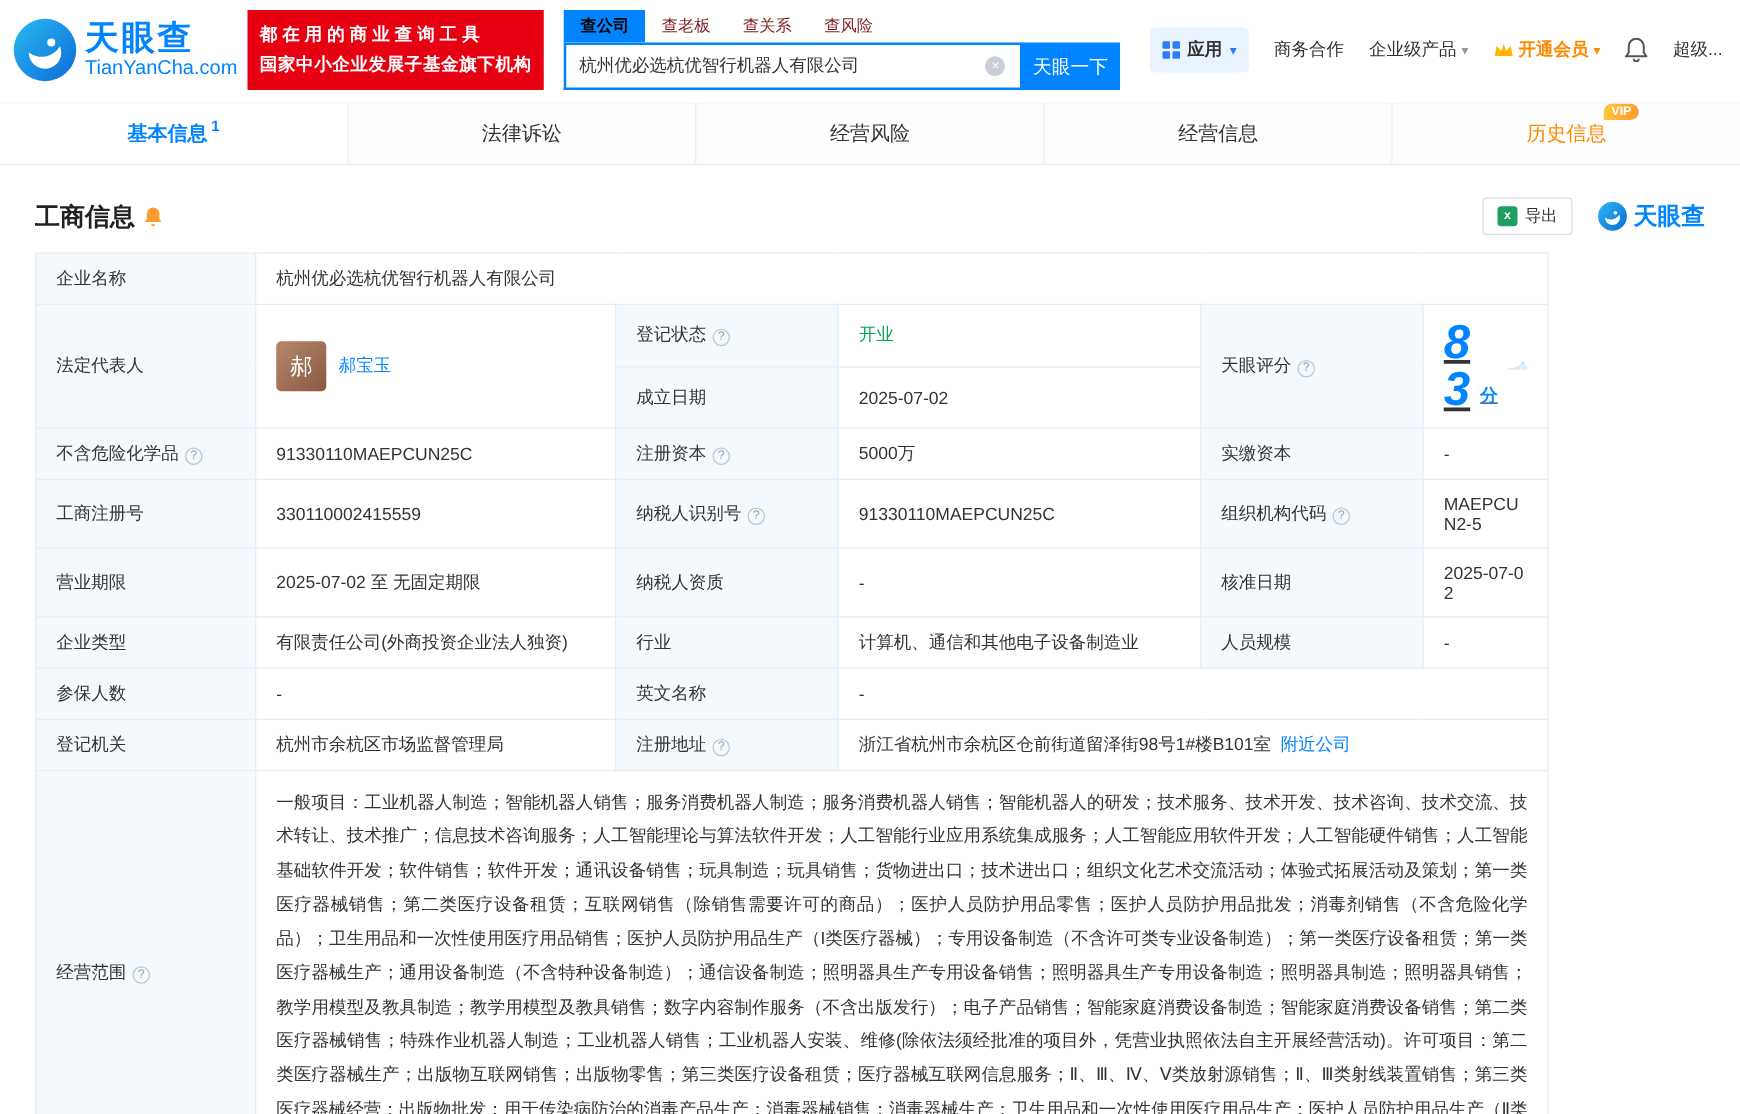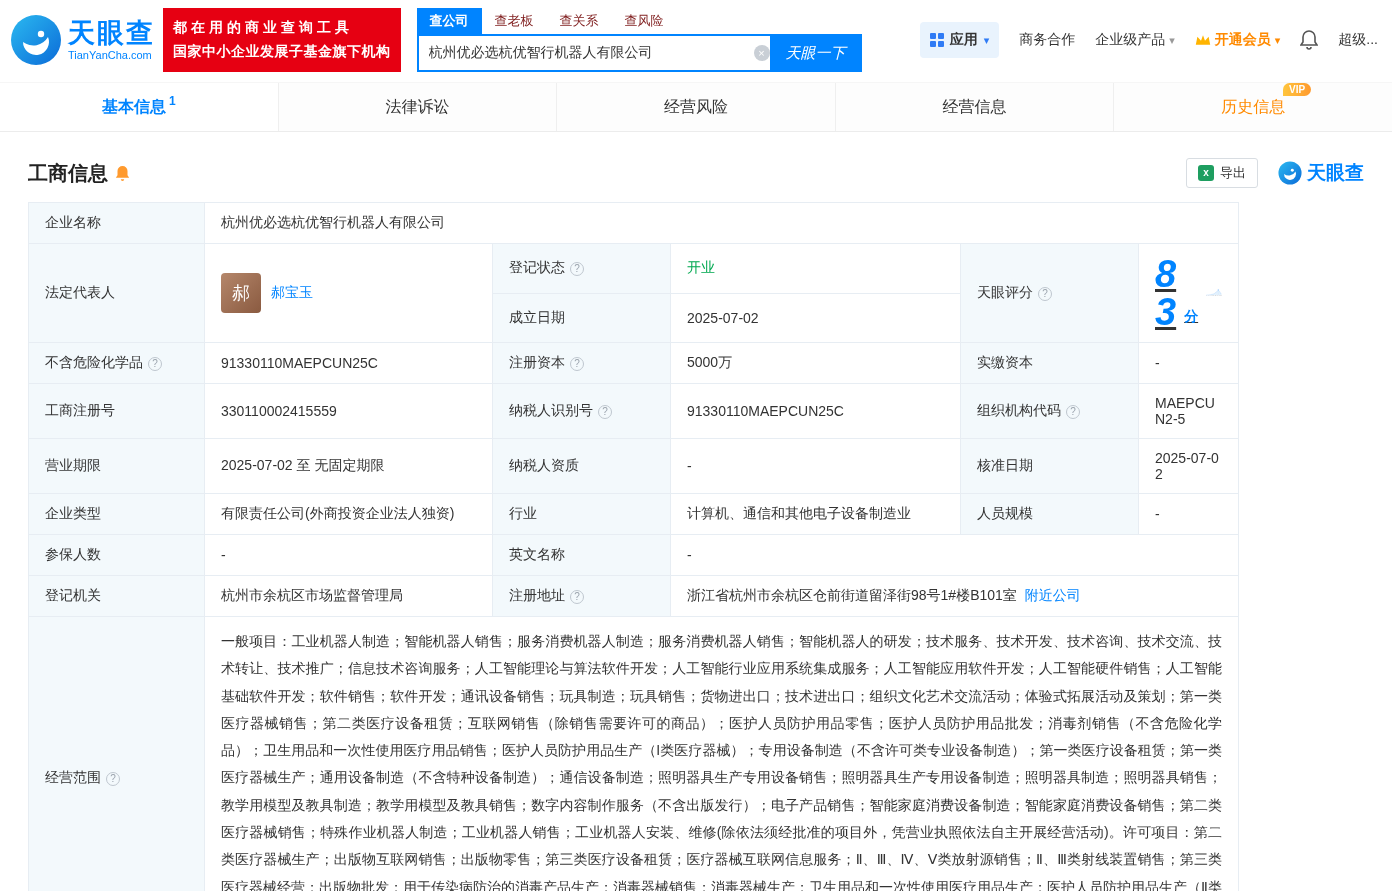--- a/index.html
+++ b/index.html
@@ -5,32 +5,32 @@
   * { box-sizing: border-box; }
   body {
     margin: 0; width: 1392px; background: #fff; color: #333;
     font-family: "Liberation Sans", "DejaVu Sans", sans-serif;
   }
   
   .header { display: flex; align-items: center; padding: 8px 14px 10px 10px; }
   .logo { display: flex; align-items: center; gap: 6px; cursor: pointer; }
   .logo-txt { display: flex; flex-direction: column; line-height: 1.1; }
   .logo-title { font-size: 27px; font-weight: bold; color: #0084ff; letter-spacing: 2px; }
-  .logo-sub { font-size: 11px; color: #0084ff; }
+  .logo-sub { font-size: 16px; color: #0084ff; }
   .slogan { background: #e60012; color: #fff; font-weight: bold; padding: 8px 10px; margin-left: 8px; font-size: 14px; line-height: 1.7; white-space: nowrap; }
   .slogan .l1 { letter-spacing: 4px; }
   .slogan .l2 { letter-spacing: 0.5px; }
   .search-area { margin-left: 16px; }
   .search-tabs { display: flex; align-items: flex-end; }
   .search-tab { padding: 4px 13px; font-size: 13px; color: #7f1d1d; cursor: pointer; }
-  .search-tab.active { background: #0084ff; color: #ffffff; font-weight: bold; }
+  .search-tab.active { background: #0084ff; color: #000000; font-weight: bold; }
   .search-bar { display: flex; position: relative; width: 445px; }
   .search-input { flex: 1; height: 38px; border: 2px solid #0084ff; border-right: none; padding: 0 34px 0 10px; font-size: 14px; color: #333; outline: none; }
   .clear-btn { position: absolute; right: 92px; top: 11px; width: 16px; height: 16px; border-radius: 50%; background: #c9cfd6; color: #fff; font-size: 11px; line-height: 16px; text-align: center; cursor: pointer; }
-  .search-btn { width: 92px; height: 38px; background: #0084ff; color: #fff; border: none; font-size: 15px; cursor: pointer; font-style: italic; }
+  .search-btn { width: 80px; height: 38px; background: #0084ff; color: #fff; border: none; font-size: 15px; cursor: pointer; }
   .header-right { margin-left: auto; display: flex; align-items: center; gap: 20px; font-size: 14px; color: #333; white-space: nowrap; }
   .apps-box { background: #e9f3fd; border-radius: 4px; padding: 9px 10px; display: flex; align-items: center; gap: 6px; cursor: pointer; font-weight: bold; }
   .grid-icon { display: grid; grid-template-columns: 6px 6px; grid-gap: 2px; }
   .grid-icon span { width: 6px; height: 6px; background: #2f7bf5; border-radius: 1px; }
   .caret { font-size: 11px; color: #2f7bf5; }
   .hr-item { cursor: pointer; display: flex; align-items: center; gap: 4px; }
   .hr-item .caret2 { font-size: 11px; color: #999; }
   .vip-link { color: #ff8a00; font-weight: bold; }
   .vip-link .caret2 { color: #ff8a00; }
   

